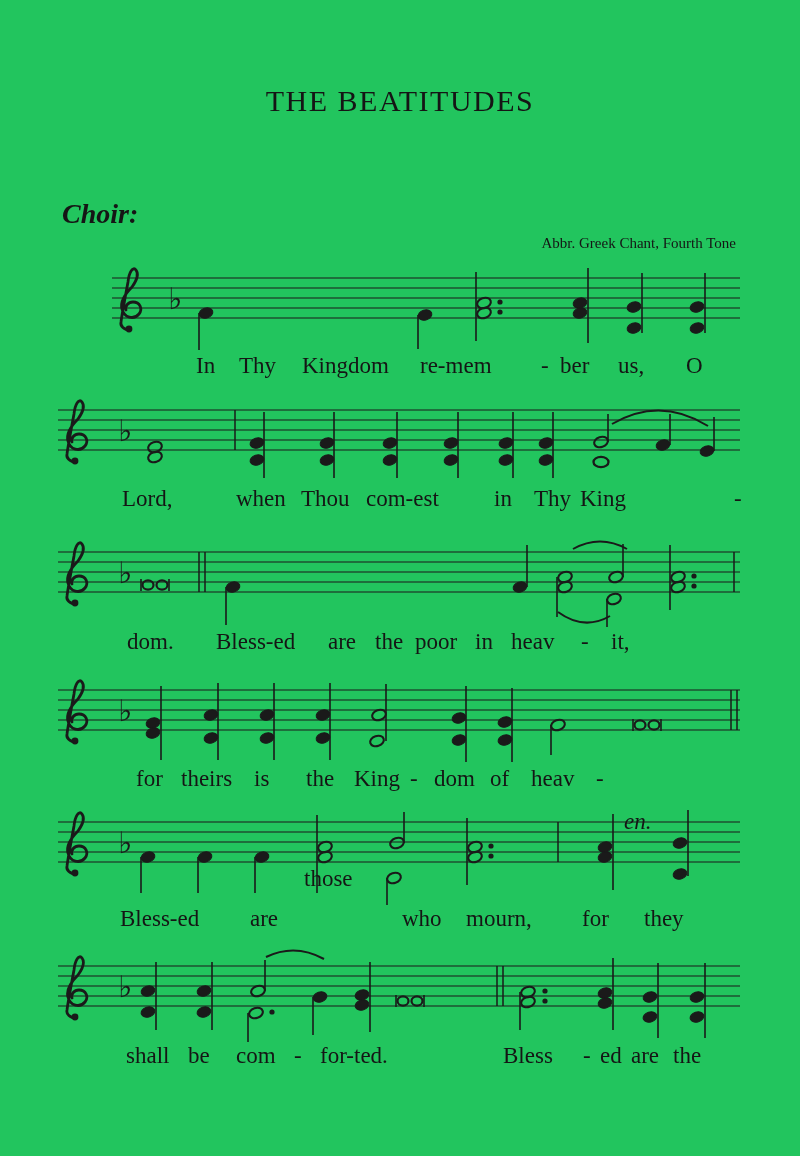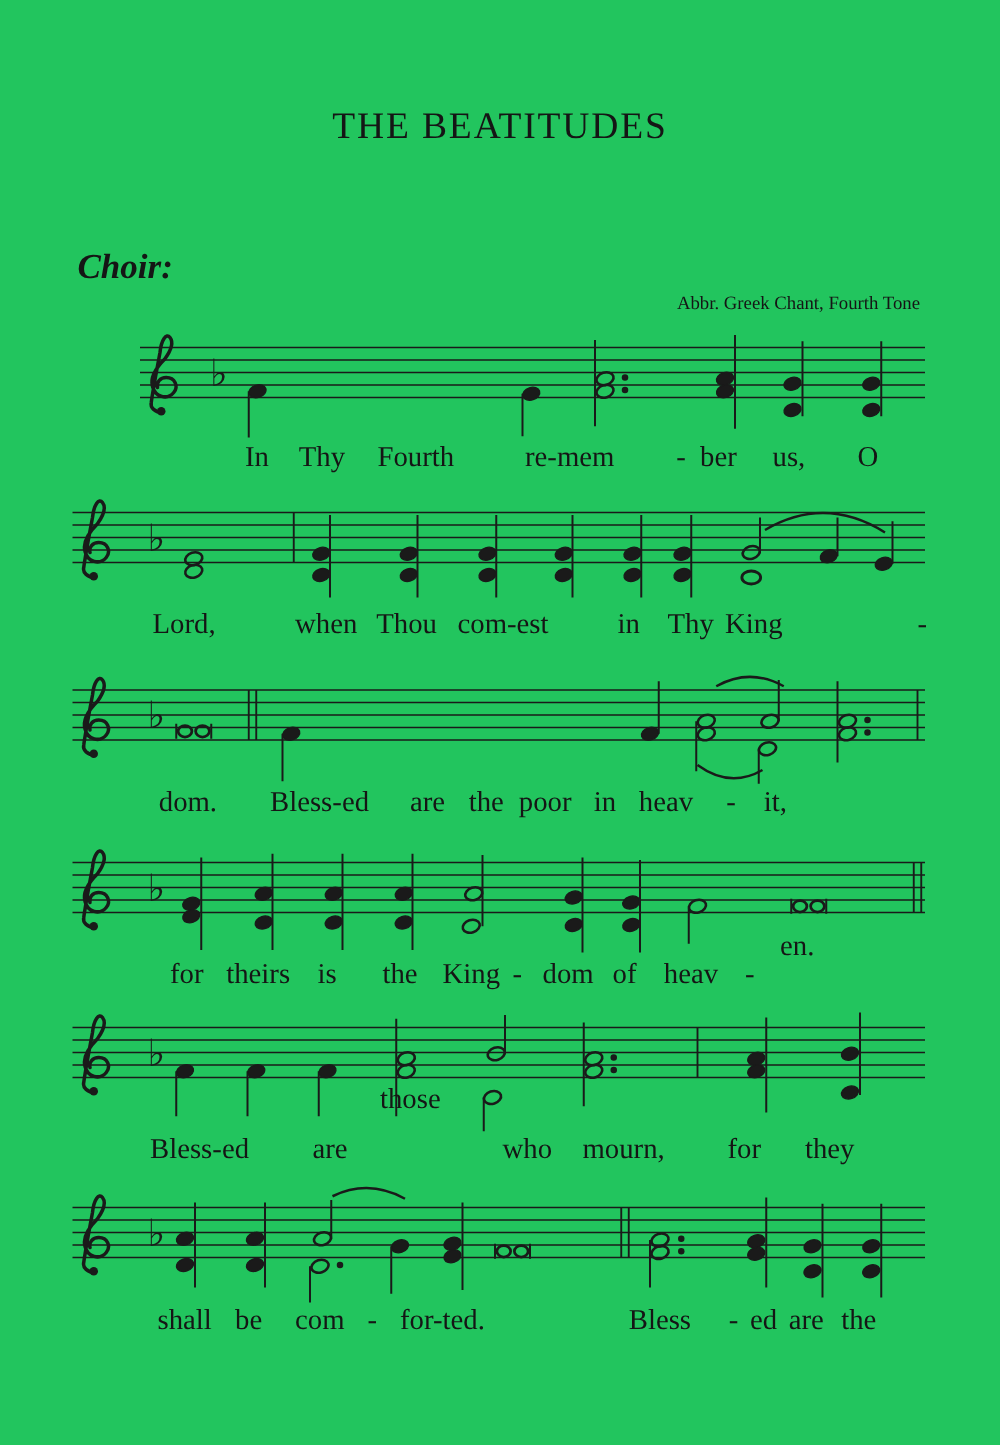--- a/index.html
+++ b/index.html
@@ -262,21 +262,21 @@
         <ellipse cx="650" cy="1017" rx="7" ry="5" transform="rotate(-18 650 1017)" fill="#1a1a1a" stroke="#1a1a1a" stroke-width="1"></ellipse>
         <line x1="658" x2="658" y1="963" y2="1038" stroke="#1a1a1a" stroke-width="1.6"></line>
         <ellipse cx="697" cy="997" rx="7" ry="5" transform="rotate(-18 697 997)" fill="#1a1a1a" stroke="#1a1a1a" stroke-width="1"></ellipse>
         <ellipse cx="697" cy="1017" rx="7" ry="5" transform="rotate(-18 697 1017)" fill="#1a1a1a" stroke="#1a1a1a" stroke-width="1"></ellipse>
         <line x1="705" x2="705" y1="963" y2="1038" stroke="#1a1a1a" stroke-width="1.6"></line>
       </g>
     </svg>
   <div id="lyrics">
       <span class="syl" style="left: 196px; top: 372px;">In</span>
       <span class="syl" style="left: 239px; top: 372px;">Thy</span>
-      <span class="syl" style="left: 302px; top: 372px;">Fourth</span>
+      <span class="syl" style="left: 302px; top: 372px;">Kingdom</span>
       <span class="syl" style="left: 420px; top: 372px;">re-mem</span>
       <span class="syl" style="left: 541px; top: 372px;">-</span>
       <span class="syl" style="left: 560px; top: 372px;">ber</span>
       <span class="syl" style="left: 618px; top: 372px;">us,</span>
       <span class="syl" style="left: 686px; top: 372px;">O</span>
       <span class="syl" style="left: 122px; top: 505px;">Lord,</span>
       <span class="syl" style="left: 236px; top: 505px;">when</span>
       <span class="syl" style="left: 301px; top: 505px;">Thou</span>
       <span class="syl" style="left: 366px; top: 505px;">com-est</span>
       <span class="syl" style="left: 494px; top: 505px;">in</span>
@@ -295,21 +295,21 @@
       <span class="syl" style="left: 136px; top: 785px;">for</span>
       <span class="syl" style="left: 181px; top: 785px;">theirs</span>
       <span class="syl" style="left: 254px; top: 785px; text-align: right;">is</span>
       <span class="syl" style="left: 306px; top: 785px;">the</span>
       <span class="syl" style="left: 354px; top: 785px;">King</span>
       <span class="syl" style="left: 410px; top: 785px;">-</span>
       <span class="syl" style="left: 434px; top: 785px;">dom</span>
       <span class="syl" style="left: 490px; top: 785px;">of</span>
       <span class="syl" style="left: 531px; top: 785px;">heav</span>
       <span class="syl" style="left: 596px; top: 785px;">-</span>
-      <span class="syl" style="left: 624px; top: 763px;">en.</span>
+      <span class="syl" style="left: 624px; top: 828px; font-style: italic;">en.</span>
       <span class="syl" style="left: 120px; top: 925px;">Bless-ed</span>
       <span class="syl" style="left: 250px; top: 925px;">are</span>
       <span class="syl" style="left: 304px; top: 885px;">those</span>
       <span class="syl" style="left: 402px; top: 925px;">who</span>
       <span class="syl" style="left: 466px; top: 925px;">mourn,</span>
       <span class="syl" style="left: 582px; top: 925px;">for</span>
       <span class="syl" style="left: 644px; top: 925px;">they</span>
       <span class="syl" style="left: 126px; top: 1062px;">shall</span>
       <span class="syl" style="left: 188px; top: 1062px;">be</span>
       <span class="syl" style="left: 236px; top: 1062px;">com</span>

